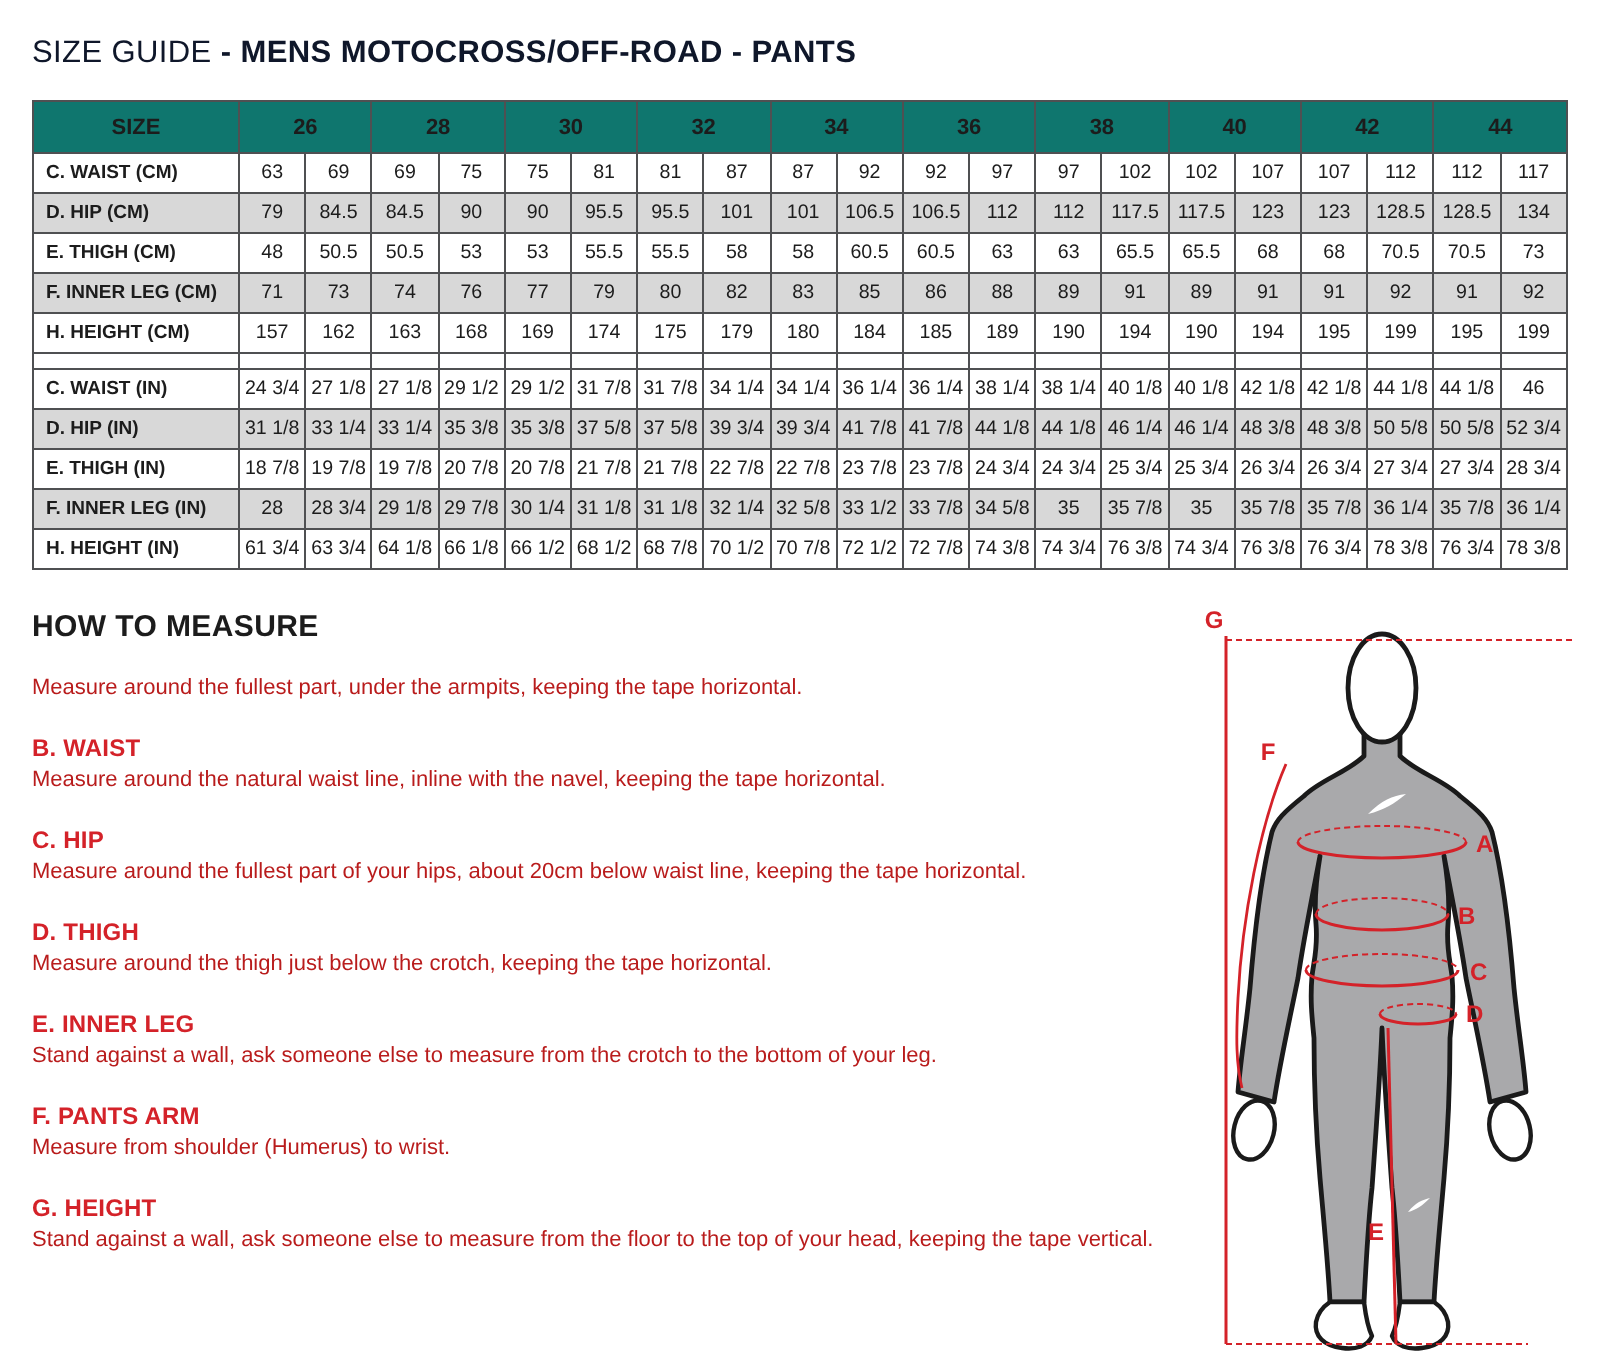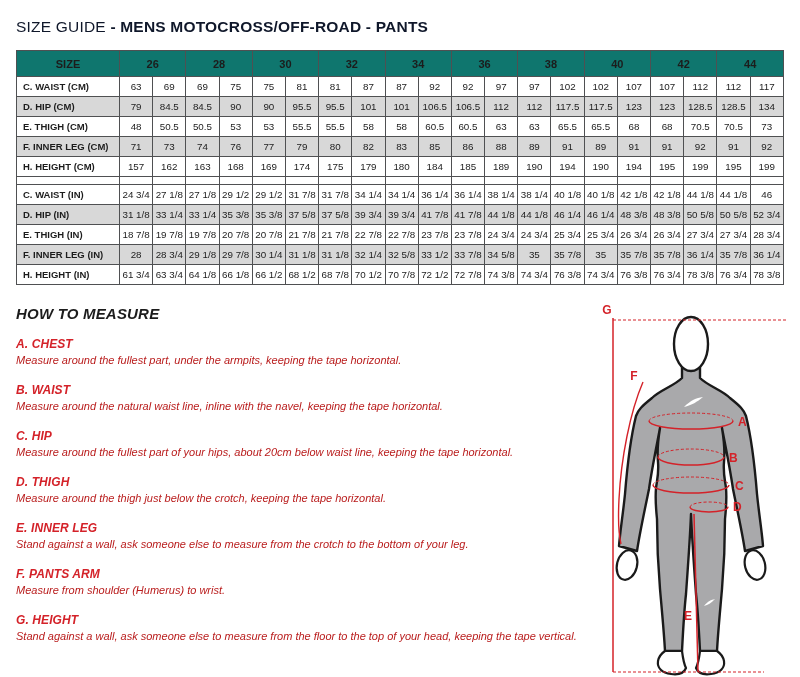--- a/index.html
+++ b/index.html
@@ -37,21 +37,21 @@
   .size-table th.label-col.size-head { text-align:center; padding:0; font-size:11px; }
   .size-table td {
     font-size:9.8px; text-align:center; height:19px; padding:0; font-weight:normal;
     background:#ffffff;
   }
   .size-table tbody th.label-col { background:#ffffff; height:19px; }
   .size-table tr.alt td, .size-table tr.alt th.label-col { background:#d8d8d8; }
   .size-table tr.spacer td, .size-table tr.spacer th { height:7px; background:#ffffff; }
 
   
-  .howto { margin:20px 30px 0 16px; width:570px;font-style:italic; }
+  .howto { margin:20px 30px 0 16px; width:570px; }
   .howto h2 { font-size:15px; font-weight:bold; margin:0 0 15px 0; letter-spacing:0.2px; }
   .measure-item h3 {
     color:var(--red,#d42229); font-size:12px; font-weight:bold;
     margin:0 0 2px 0; letter-spacing:0.1px;
   }
   .measure-item p { font-size:11px; line-height:14px; margin:0 0 16px 0; color:#b91c1c; }
 
   
   .figure { position:absolute; top:286px; left:594px; width:202px; height:388px; }
   .figure svg { display:block; width:202px; height:388px; }
@@ -333,21 +333,20 @@
           <td>76 3/4</td>
           <td>78 3/8</td>
         </tr>
       </tbody>
   </table>
 
   <div class="howto">
     <h2>HOW TO MEASURE</h2>
 
     <div class="measure-item">
-      <h3>A. CHEST</h3>
       <p>Measure around the fullest part, under the armpits, keeping the tape horizontal.</p>
     </div>
     <div class="measure-item">
       <h3>B. WAIST</h3>
       <p>Measure around the natural waist line, inline with the navel, keeping the tape horizontal.</p>
     </div>
     <div class="measure-item">
       <h3>C. HIP</h3>
       <p>Measure around the fullest part of your hips, about 20cm below waist line, keeping the tape horizontal.</p>
     </div>

